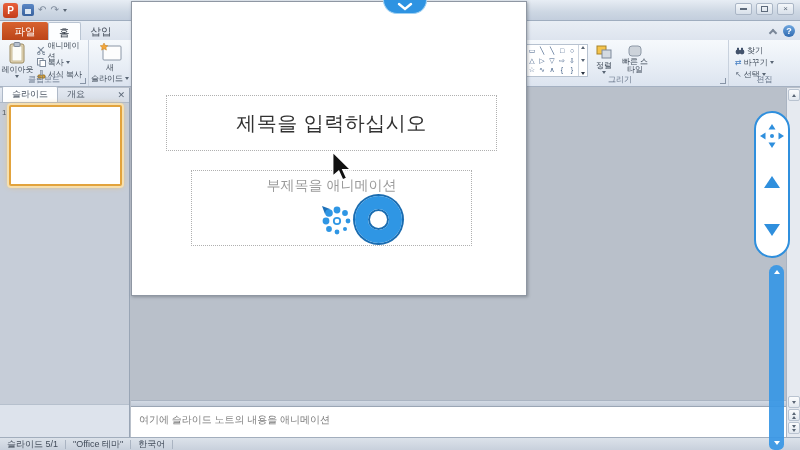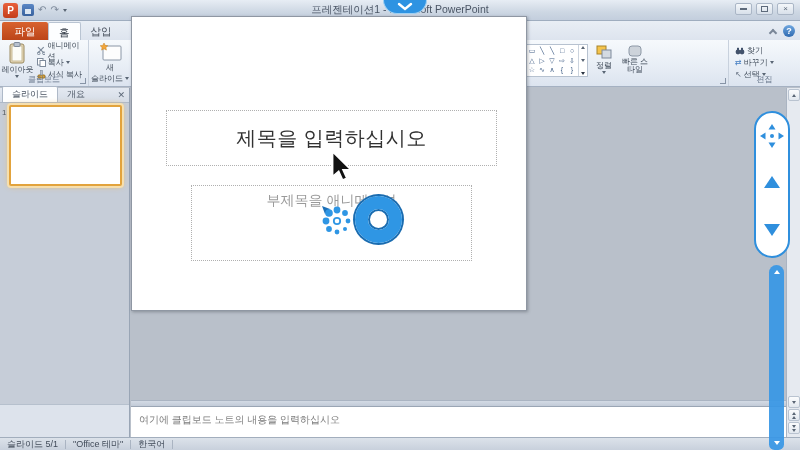--- a/index.html
+++ b/index.html
@@ -64,21 +64,21 @@
   
   .leftpanel { position:absolute; top:88px; left:0; width:130px; height:349px; background:#c6cdd8; border-right:1px solid #99a5b5; }
   .lp-tabs { height:15px; background:linear-gradient(#e4e9f1,#d5dce7); border-bottom:1px solid #aeb9c8; display:flex; align-items:flex-end; padding-left:2px; position:relative; }
   .lp-tab { font-size:9px; color:#4a5462; padding:1px 9px 1px; }
   .lp-tab.active { background:#fdfeff; border:1px solid #aeb9c8; border-bottom:none; border-radius:2px 2px 0 0; }
   .lp-close { position:absolute; right:4px; top:2px; font-size:9px; color:#5c6878; line-height:10px; }
   .thumb-num { position:absolute; left:2px; top:20px; font-size:8px; color:#4a5462; }
   .thumb { position:absolute; left:9px; top:17px; width:113px; height:81px; background:#fff;
     border:2px solid #e2a33d; border-radius:2px; box-shadow:0 0 0 2px #f6dfae, 0 0 6px #e8b964; }
   .lp-bottom { position:absolute; left:0; bottom:0; width:129px; height:33px; background:#dde3ec; border-top:1px solid #b6c0cd; }
-  .canvas { position:absolute; left:131px; top:16px; width:396px; height:295px; background:#fff;
+  .canvas { position:absolute; left:131px; top:1px; width:396px; height:295px; background:#fff;
     border:1px solid #8f97a3; box-shadow:1px 1px 3px rgba(40,45,55,.35);padding-left:32px; }
   .ph { position:absolute; border:1px dotted #b0b0b0; }
   .ph-title { left:34px; top:93px; width:331px; height:56px; display:flex; align-items:center; justify-content:center;
     font-size:20px; color:#323232; letter-spacing:0.5px; }
   .ph-sub { left:59px; top:168px; width:281px; height:76px; text-align:center; padding-top:6px;
     font-size:14px; color:#9a9a9a; }
 
   
   .vscroll { position:absolute; top:88px; right:0; width:14px; height:349px; background:#e6eaf0; border-left:1px solid #aab4c2; }
   .vs-btn { width:12px; height:12px; margin:1px auto; background:linear-gradient(#fbfcfd,#e2e8ef); border:1px solid #b9c3d0; border-radius:2px; display:flex; align-items:center; justify-content:center; flex-direction:column; gap:1px; }
@@ -389,20 +389,21 @@
           <span>정렬</span>
           <span class="caret"></span>
         </div>
         <div class="bigbtn" style="width:30px; padding-top:2px;">
           <svg width="16" height="14" viewBox="0 0 16 14">
             <rect x="2" y="2" width="12" height="10" rx="3" fill="#cdd3da" stroke="#8d98a6"></rect>
           </svg>
           <span style="text-align:center; line-height:8px;">빠른 스타일</span>
         </div>
       </div>
+      <div class="group-label">그리기</div>
       <div class="launcher"></div>
     </div>
 
     <div class="group" style="width:71px; border-right:none;">
       <div style="display:flex; flex-direction:column; gap:1px; padding:3px 0 0 4px;">
         <div class="smallrow">
           <svg width="10" height="8" viewBox="0 0 10 8">
             <circle cx="3" cy="5" r="2.4" fill="#42526b"></circle>
               <circle cx="7" cy="5" r="2.4" fill="#42526b"></circle>
             <rect x="2" y="0.8" width="2" height="3" fill="#42526b"></rect>
@@ -459,21 +460,21 @@
         </div>
       <div class="vs-btn">
           <span class="tri-dn-s"></span>
           <span class="tri-dn-s"></span>
         </div>
     </div>
   </div>
 
   <div class="splitter"></div>
   <div class="notes">
-    <span>여기에 클립보드 노트의 내용을 입력하십시오</span>
+    <span>여기에 슬라이드 노트의 내용을 애니메이션</span>
   </div>
 
   <div class="statusbar">
     <span class="sb-item">슬라이드 5/1</span>
     <span class="sb-sep"></span>
     <span class="sb-item">"Office 테마"</span>
     <span class="sb-sep"></span>
     <span class="sb-item">한국어</span>
     <span class="sb-sep"></span>
   </div>

